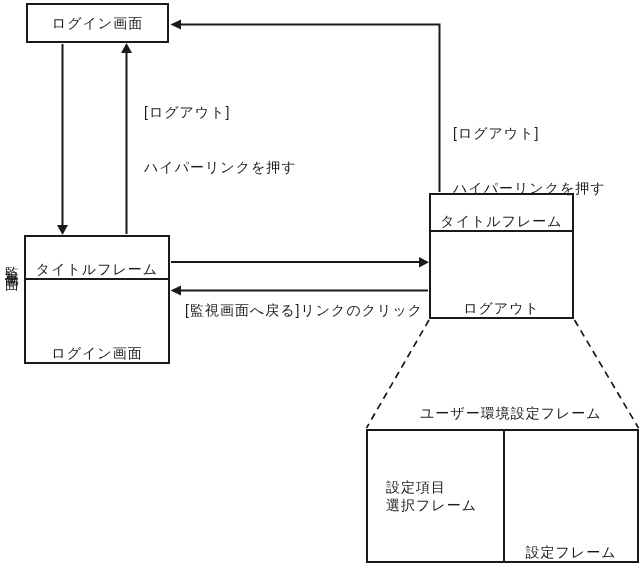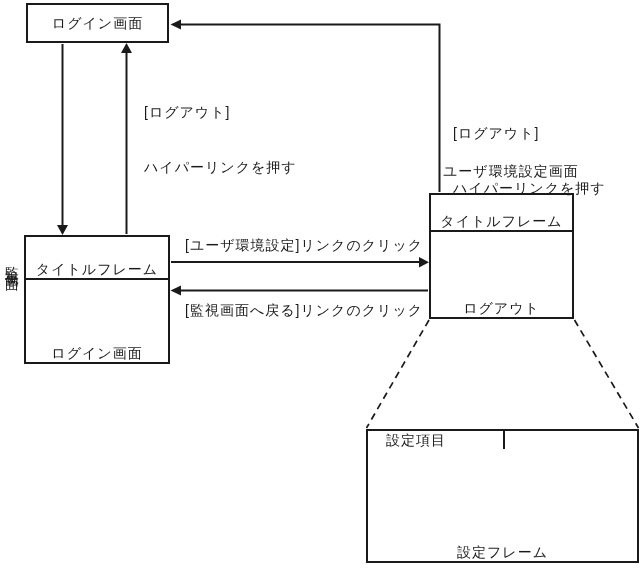--- a/index.html
+++ b/index.html
@@ -35,21 +35,21 @@
   .divider-b { border-bottom: 2px solid #1a1a1a; }
   .divider-r { border-right: 2px solid #1a1a1a; }
 
   .login-box   { left: 26px;  top: 3px;   width: 143px; height: 40px; justify-content: center; align-items: center; }
   .monitor-box { left: 24px;  top: 235px; width: 146px; height: 129px; }
   .monitor-box .sec-top { height: 43px; }
   .monitor-box .sec-bot { flex: 1; }
   .config-box  { left: 429px; top: 193px; width: 145px; height: 126px; }
   .config-box .sec-top { height: 37px; }
   .config-box .sec-bot { flex: 1; }
-  .detail-box  { left: 366px; top: 429px; width: 273px; height: 134px; flex-direction: column; }
+  .detail-box  { left: 366px; top: 429px; width: 273px; height: 134px; flex-direction: row; }
   .detail-box .cell-left  { width: 137px; justify-content: center; align-items: flex-start; padding-left: 18px; text-align: left; }
   .detail-box .cell-right { flex: 1; border-radius: 10px; }
 
   .lbl { position: absolute; white-space: pre; }
   .lbl-logout-left  { left: 144px; top: 67px; }
   .lbl-logout-right { left: 453px; top: 88px; }
   .lbl-open-config  { left: 185px; top: 236px; }
   .lbl-back         { left: 185px; top: 301px; }
   .lbl-config-caption { left: 443px; top: 162px; }
   .lbl-detail-caption { left: 420px; top: 404px; }
@@ -105,43 +105,43 @@
   <div class="box monitor-box">
     <div class="section sec-top divider-b">
       <span>タイトルフレーム</span>
     </div>
     <div class="section sec-bot">
       <span>ログイン画面</span>
     </div>
   </div>
   <div class="lbl lbl-monitor-side">監視画面</div>
 
-  <div class="lbl lbl-config-caption">ユーザ環境設定画面</div>
   <div class="box config-box">
     <div class="section sec-top divider-b">
       <span>タイトルフレーム</span>
     </div>
     <div class="section sec-bot">
       <span>ログアウト</span>
     </div>
   </div>
 
+  <div class="lbl lbl-detail-caption">ユーザー環境設定フレーム</div>
   <div class="box detail-box">
     <div class="section cell-left divider-r">
       <span>設定項目</span>
+      <span>選択フレーム</span>
     </div>
     <div class="section cell-right">
       <span>設定フレーム</span>
     </div>
   </div>
 
   <div class="lbl lbl-logout-left">
     <div>[ログアウト]</div>
     <div>ハイパーリンクを押す</div>
   </div>
   <div class="lbl lbl-logout-right">
     <div>[ログアウト]</div>
     <div>ハイパーリンクを押す</div>
   </div>
-  <div class="lbl lbl-open-config">[ユーザ環境設定]リンクのクリック</div>
   <div class="lbl lbl-back">[監視画面へ戻る]リンクのクリック</div>
 
 </div>
 
 </body></html>

